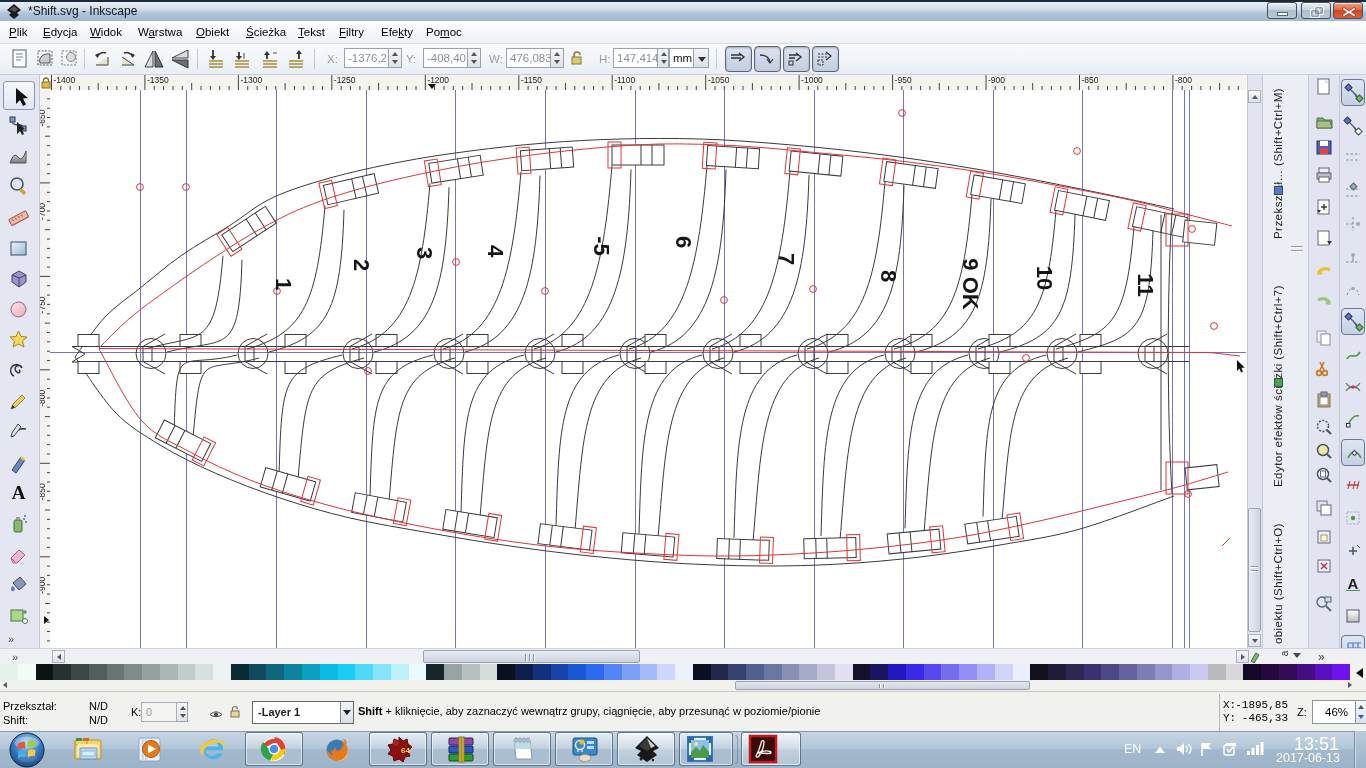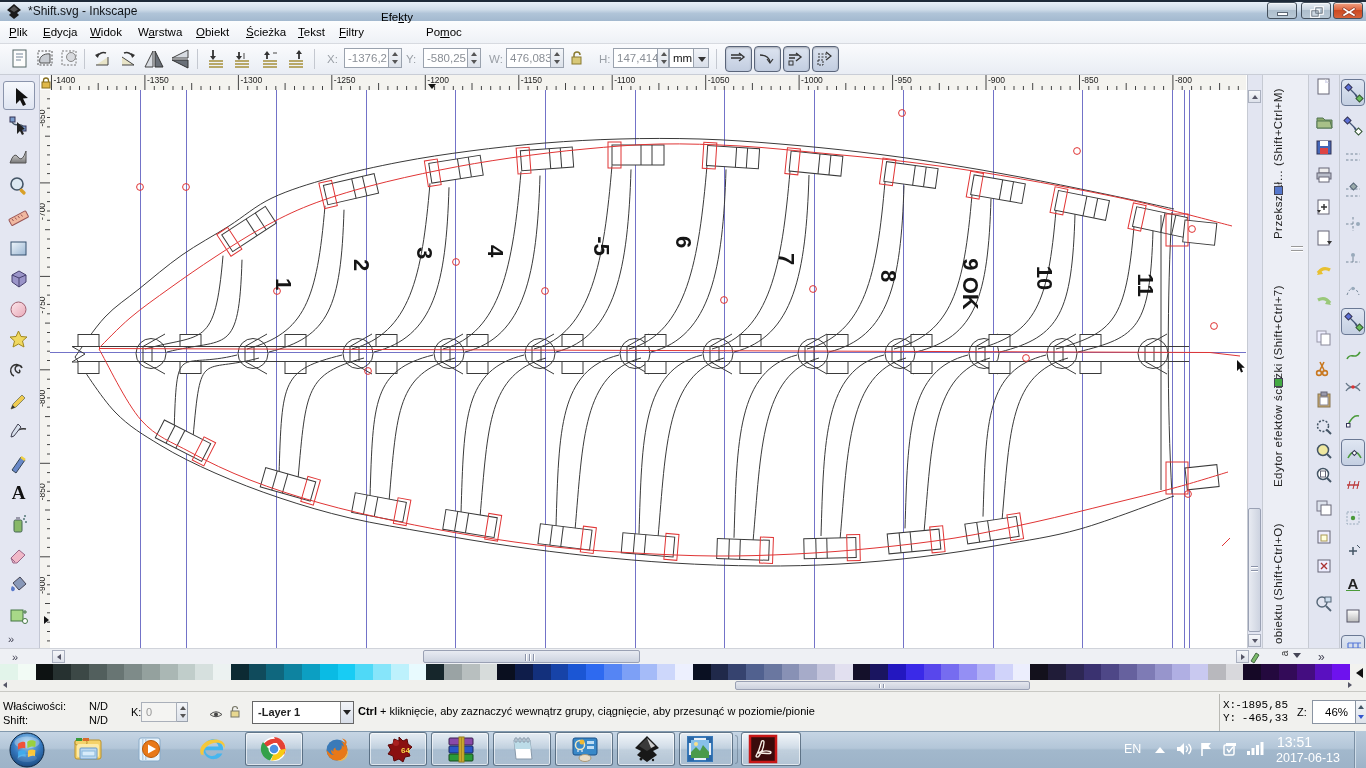--- a/index.html
+++ b/index.html
@@ -44,21 +44,21 @@
     </svg></div>
 <div class="abs menubar"></div>
 <span class="abs" style="left:9px;top:26px;font-size:11.5px"><u>P</u>lik</span>
 <span class="abs" style="left:43px;top:26px;font-size:11.5px"><u>E</u>dycja</span>
 <span class="abs" style="left:90px;top:26px;font-size:11.5px"><u>W</u>idok</span>
 <span class="abs" style="left:138px;top:26px;font-size:11.5px">W<u>a</u>rstwa</span>
 <span class="abs" style="left:196px;top:26px;font-size:11.5px"><u>O</u>biekt</span>
 <span class="abs" style="left:246px;top:26px;font-size:11.5px"><u>Ś</u>cieżka</span>
 <span class="abs" style="left:298px;top:26px;font-size:11.5px"><u>T</u>ekst</span>
 <span class="abs" style="left:339px;top:26px;font-size:11.5px"><u>F</u>iltry</span>
-<span class="abs" style="left:381px;top:11px;font-size:11.5px">Efe<u>k</u>ty</span>
+<span class="abs" style="left:381px;top:26px;font-size:11.5px">Efe<u>k</u>ty</span>
 <span class="abs" style="left:426px;top:26px;font-size:11.5px">Po<u>m</u>oc</span>
 <div class="abs toolbar"></div>
 <div class="tbtn" style="left:8px"><svg width="24" height="24" viewBox="0 0 24 24" style="">
       <rect x="5" y="3" width="13" height="17" fill="#fdfdfc" stroke="#566"></rect>
       <path d="M8 7h7M8 10h7M8 13h5" stroke="#789" stroke-width="1.2"></path>
     </svg></div>
 <div class="tbtn" style="left:34px"><svg width="24" height="24" viewBox="0 0 24 24" style="">
       <rect x="4" y="4" width="14" height="14" fill="none" stroke="#555" stroke-dasharray="2,1.5"></rect>
       <path d="M6 16 C4 10 10 6 16 7 L16 16 Z" fill="#c8ccd2" stroke="#555"></path>
     </svg></div>
@@ -106,21 +106,21 @@
 <div class="tbtn" style="left:284px"><svg width="24" height="24" viewBox="0 0 24 24" style="">
       <path d="M5 20h14M5 17h14M5 14h14" stroke="#b8a868" stroke-width="2"></path>
       <path d="M15 12 V4" stroke="#333" stroke-width="1.8"></path>
       <path d="M12 7 l3 -4 3 4 Z" fill="#333"></path>
     </svg></div>
 <div class="tsep" style="left:314px"></div>
 <div class="lbl" style="left:327px;top:53px">X:</div>
 <div class="entry" style="left:344px;top:48px;width:45px">-1376,2</div>
 <div class="spin" style="left:389px;top:48px"></div>
 <div class="lbl" style="left:406px;top:53px">Y:</div>
-<div class="entry" style="left:423px;top:48px;width:45px">-580,25</div>
+<div class="entry" style="left:423px;top:48px;width:45px">-408,40</div>
 <div class="spin" style="left:468px;top:48px"></div>
 <div class="lbl" style="left:489px;top:53px">W:</div>
 <div class="entry" style="left:506px;top:48px;width:45px">476,083</div>
 <div class="spin" style="left:551px;top:48px"></div>
 <div class="abs" style="left:570px;top:50px"><svg width="14" height="16" viewBox="0 0 14 16" style="">
       <rect x="2" y="7" width="9" height="7" fill="#d8c878" stroke="#8a7a30"></rect>
       <path d="M4 7 V5 a3 3 0 0 1 6 0" fill="none" stroke="#8a7a30" stroke-width="1.5"></path>
     </svg></div>
 <div class="lbl" style="left:599px;top:53px">H:</div>
 <div class="entry" style="left:613px;top:48px;width:45px">147,414</div>
@@ -926,41 +926,41 @@
 <div style="position:absolute;left:1356px;top:4px;width:0;height:0;border-top:5px solid transparent;border-bottom:5px solid transparent;border-right:7px solid #111"></div>
 </div>
 <div class="abs" style="left:0;top:680px;width:1366px;height:11px;background:#f0f0ed"></div>
 <div class="abs" style="left:3px;top:682px;border-top:3px solid transparent;border-bottom:3px solid transparent;border-right:4px solid #556"></div>
 <div class="abs" style="left:1348px;top:682px;border-top:3px solid transparent;border-bottom:3px solid transparent;border-left:4px solid #556"></div>
 <div class="abs" style="left:735px;top:681px;width:295px;height:9px;background:linear-gradient(#e4e7ee,#ccd1dd);border:1px solid #9aa1b4;border-radius:2px">
     <div style="position:absolute;left:143px;top:2px;width:2px;height:4px;border-left:1px solid #8a92a8;border-right:1px solid #fff"></div>
     <div style="position:absolute;left:147px;top:2px;width:2px;height:4px;border-left:1px solid #8a92a8;border-right:1px solid #fff"></div>
   </div>
 <div class="abs statusbar"></div>
-<div class="abs" style="left:3px;top:700px;font-size:11px">Właściwości:</div>
+<div class="abs" style="left:3px;top:700px;font-size:11px">Przekształ:</div>
 <div class="abs" style="left:3px;top:714px;font-size:11px">Shift:</div>
 <div class="abs" style="left:89px;top:700px;font-size:11px">N/D</div>
 <div class="abs" style="left:89px;top:714px;font-size:11px">N/D</div>
 <div class="abs" style="left:131px;top:706px;font-size:11px">K:</div>
 <div class="abs" style="left:141px;top:702px;width:36px;height:20px;background:#f4f4f2;border:1px solid #aab0ba;font-size:11px;color:#999;padding:3px 0 0 4px">0</div>
 <div class="spin" style="left:177px;top:702px;width:11px"></div>
 <div class="abs" style="left:209px;top:706px"><svg width="14" height="12" viewBox="0 0 14 12" style="">
       <path d="M1 6.5 Q7 1 13 6.5 Q7 11 1 6.5 Z" fill="#e8e8e0" stroke="#555"></path>
       <circle cx="7" cy="6.5" r="2" fill="#444"></circle>
     </svg></div>
 <div class="abs" style="left:229px;top:705px"><svg width="12" height="14" viewBox="0 0 12 14" style="">
       <rect x="2" y="6" width="8" height="6" fill="#e8d890" stroke="#776"></rect>
       <path d="M3.5 6 V4 a2.5 2.5 0 0 1 5 0" fill="none" stroke="#776" stroke-width="1.2"></path>
     </svg></div>
 <div class="abs" style="left:252px;top:701px;width:102px;height:23px;background:#fff;border:1px solid #666"></div>
 <div class="abs" style="left:258px;top:706px;font-size:11px;font-weight:bold;color:#222">-Layer 1</div>
 <div class="abs" style="left:340px;top:702px;width:13px;height:21px;background:linear-gradient(#f2f4f8,#d8dee8);border-left:1px solid #888">
     <div style="position:absolute;left:2px;top:8px;border-left:4.5px solid transparent;border-right:4.5px solid transparent;border-top:5px solid #222"></div>
   </div>
-<div class="abs" style="left:358px;top:705px;font-size:11px;white-space:nowrap"><b>Ctrl</b> + kliknięcie, aby zaznaczyć wewnątrz grupy, ciągnięcie, aby przesunąć w poziomie/pionie</div>
+<div class="abs" style="left:358px;top:705px;font-size:11px;white-space:nowrap"><b>Shift</b> + kliknięcie, aby zaznaczyć wewnątrz grupy, ciągnięcie, aby przesunąć w poziomie/pionie</div>
 <div class="abs" style="left:1219px;top:694px;width:1px;height:37px;background:#b9b9b4"></div>
 <div class="abs" style="left:1223px;top:699px;font-size:11px;font-family:'Liberation Mono',monospace">X:</div>
 <div class="abs" style="left:1223px;top:712px;font-size:11px;font-family:'Liberation Mono',monospace">Y:</div>
 <div class="abs" style="left:1288px;top:699px;font-size:11px;font-family:'Liberation Mono',monospace;transform:translateX(-100%)">-1895,85</div>
 <div class="abs" style="left:1288px;top:712px;font-size:11px;font-family:'Liberation Mono',monospace;transform:translateX(-100%)">-465,33</div>
 <div class="abs" style="left:1297px;top:706px;font-size:11px">Z:</div>
 <div class="abs" style="left:1312px;top:700px;width:44px;height:24px;background:#fff;border:1px solid #8a94a2;font-size:11.5px;padding:5px 0 0 12px">46%</div>
 <div class="abs" style="left:1356px;top:700px;width:11px;height:24px;background:linear-gradient(#f4f6f9,#dde2ea);border:1px solid #8a94a2;border-left:none">
     <div style="position:absolute;left:2px;top:4px;border-left:3px solid transparent;border-right:3px solid transparent;border-bottom:4px solid #456"></div>
     <div style="position:absolute;left:2px;bottom:4px;border-left:3px solid transparent;border-right:3px solid transparent;border-top:4px solid #35c"></div>
@@ -1089,16 +1089,16 @@
       <rect x="2" y="4" width="10" height="10" rx="1.5" fill="none" stroke="#fff" stroke-width="1.5"></rect>
       <rect x="4" y="2" width="10" height="3" fill="#fff"></rect>
       <path d="M5 8 l2 3 4 -5" fill="none" stroke="#fff" stroke-width="1.4"></path>
     </svg></div>
 <div class="abs" style="left:1246px;top:741px"><svg width="18" height="16" viewBox="0 0 18 16" style="">
       <rect x="1" y="10" width="3" height="4" fill="#fff"></rect>
       <rect x="5.5" y="7" width="3" height="7" fill="#fff"></rect>
       <rect x="10" y="4" width="3" height="10" fill="#fff"></rect>
       <rect x="14.5" y="1" width="3" height="13" fill="#fff"></rect>
     </svg></div>
-<div class="trayicon" style="left:1277px;top:734px;font-size:14px;width:62px;text-align:left">13:51</div>
+<div class="trayicon" style="left:1277px;top:734px;font-size:18px;width:62px;text-align:right">13:51</div>
 <div class="trayicon" style="left:1272px;top:751px;font-size:12.5px;width:72px;text-align:center">2017-06-13</div>
 <div class="abs" style="left:1354px;top:731px;width:1px;height:37px;background:#7a8fa4"></div>
 <div class="abs" style="left:1355px;top:731px;width:1px;height:37px;background:#cfdce8"></div>
 <div class="abs" style="left:1356px;top:731px;width:10px;height:37px;background:linear-gradient(#b8c9da,#9db3c8)"></div>
 </body></html>

